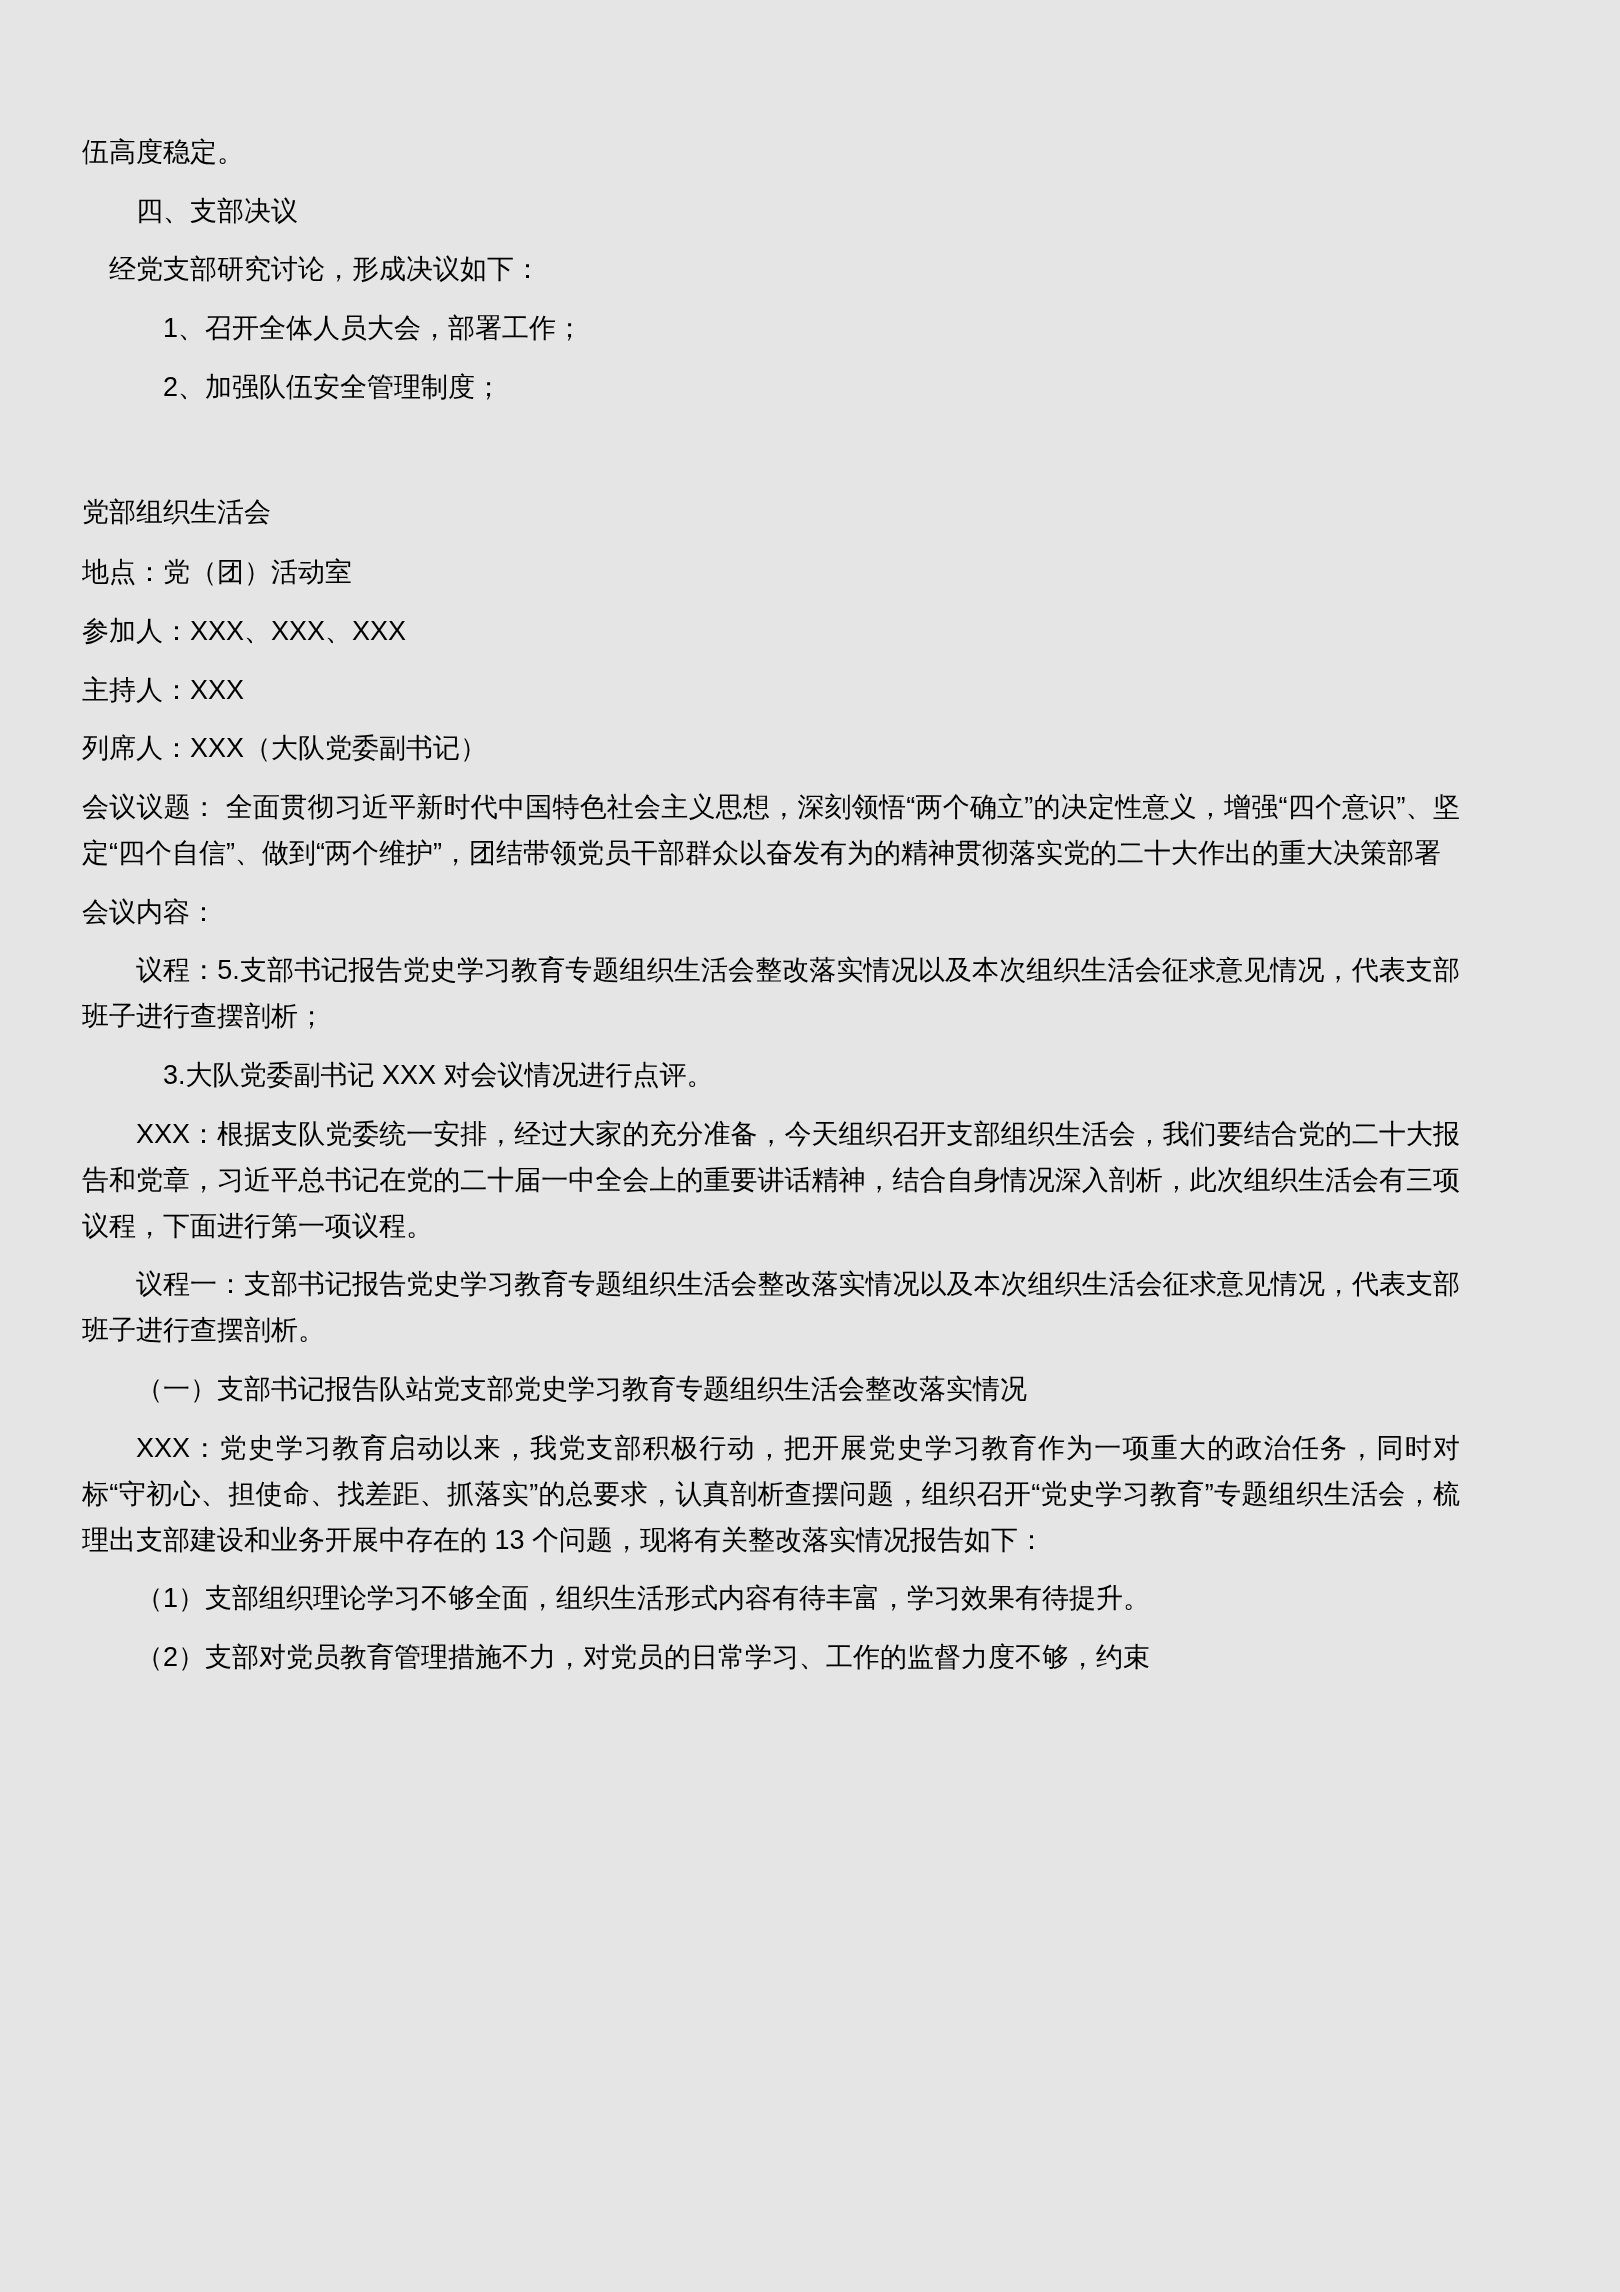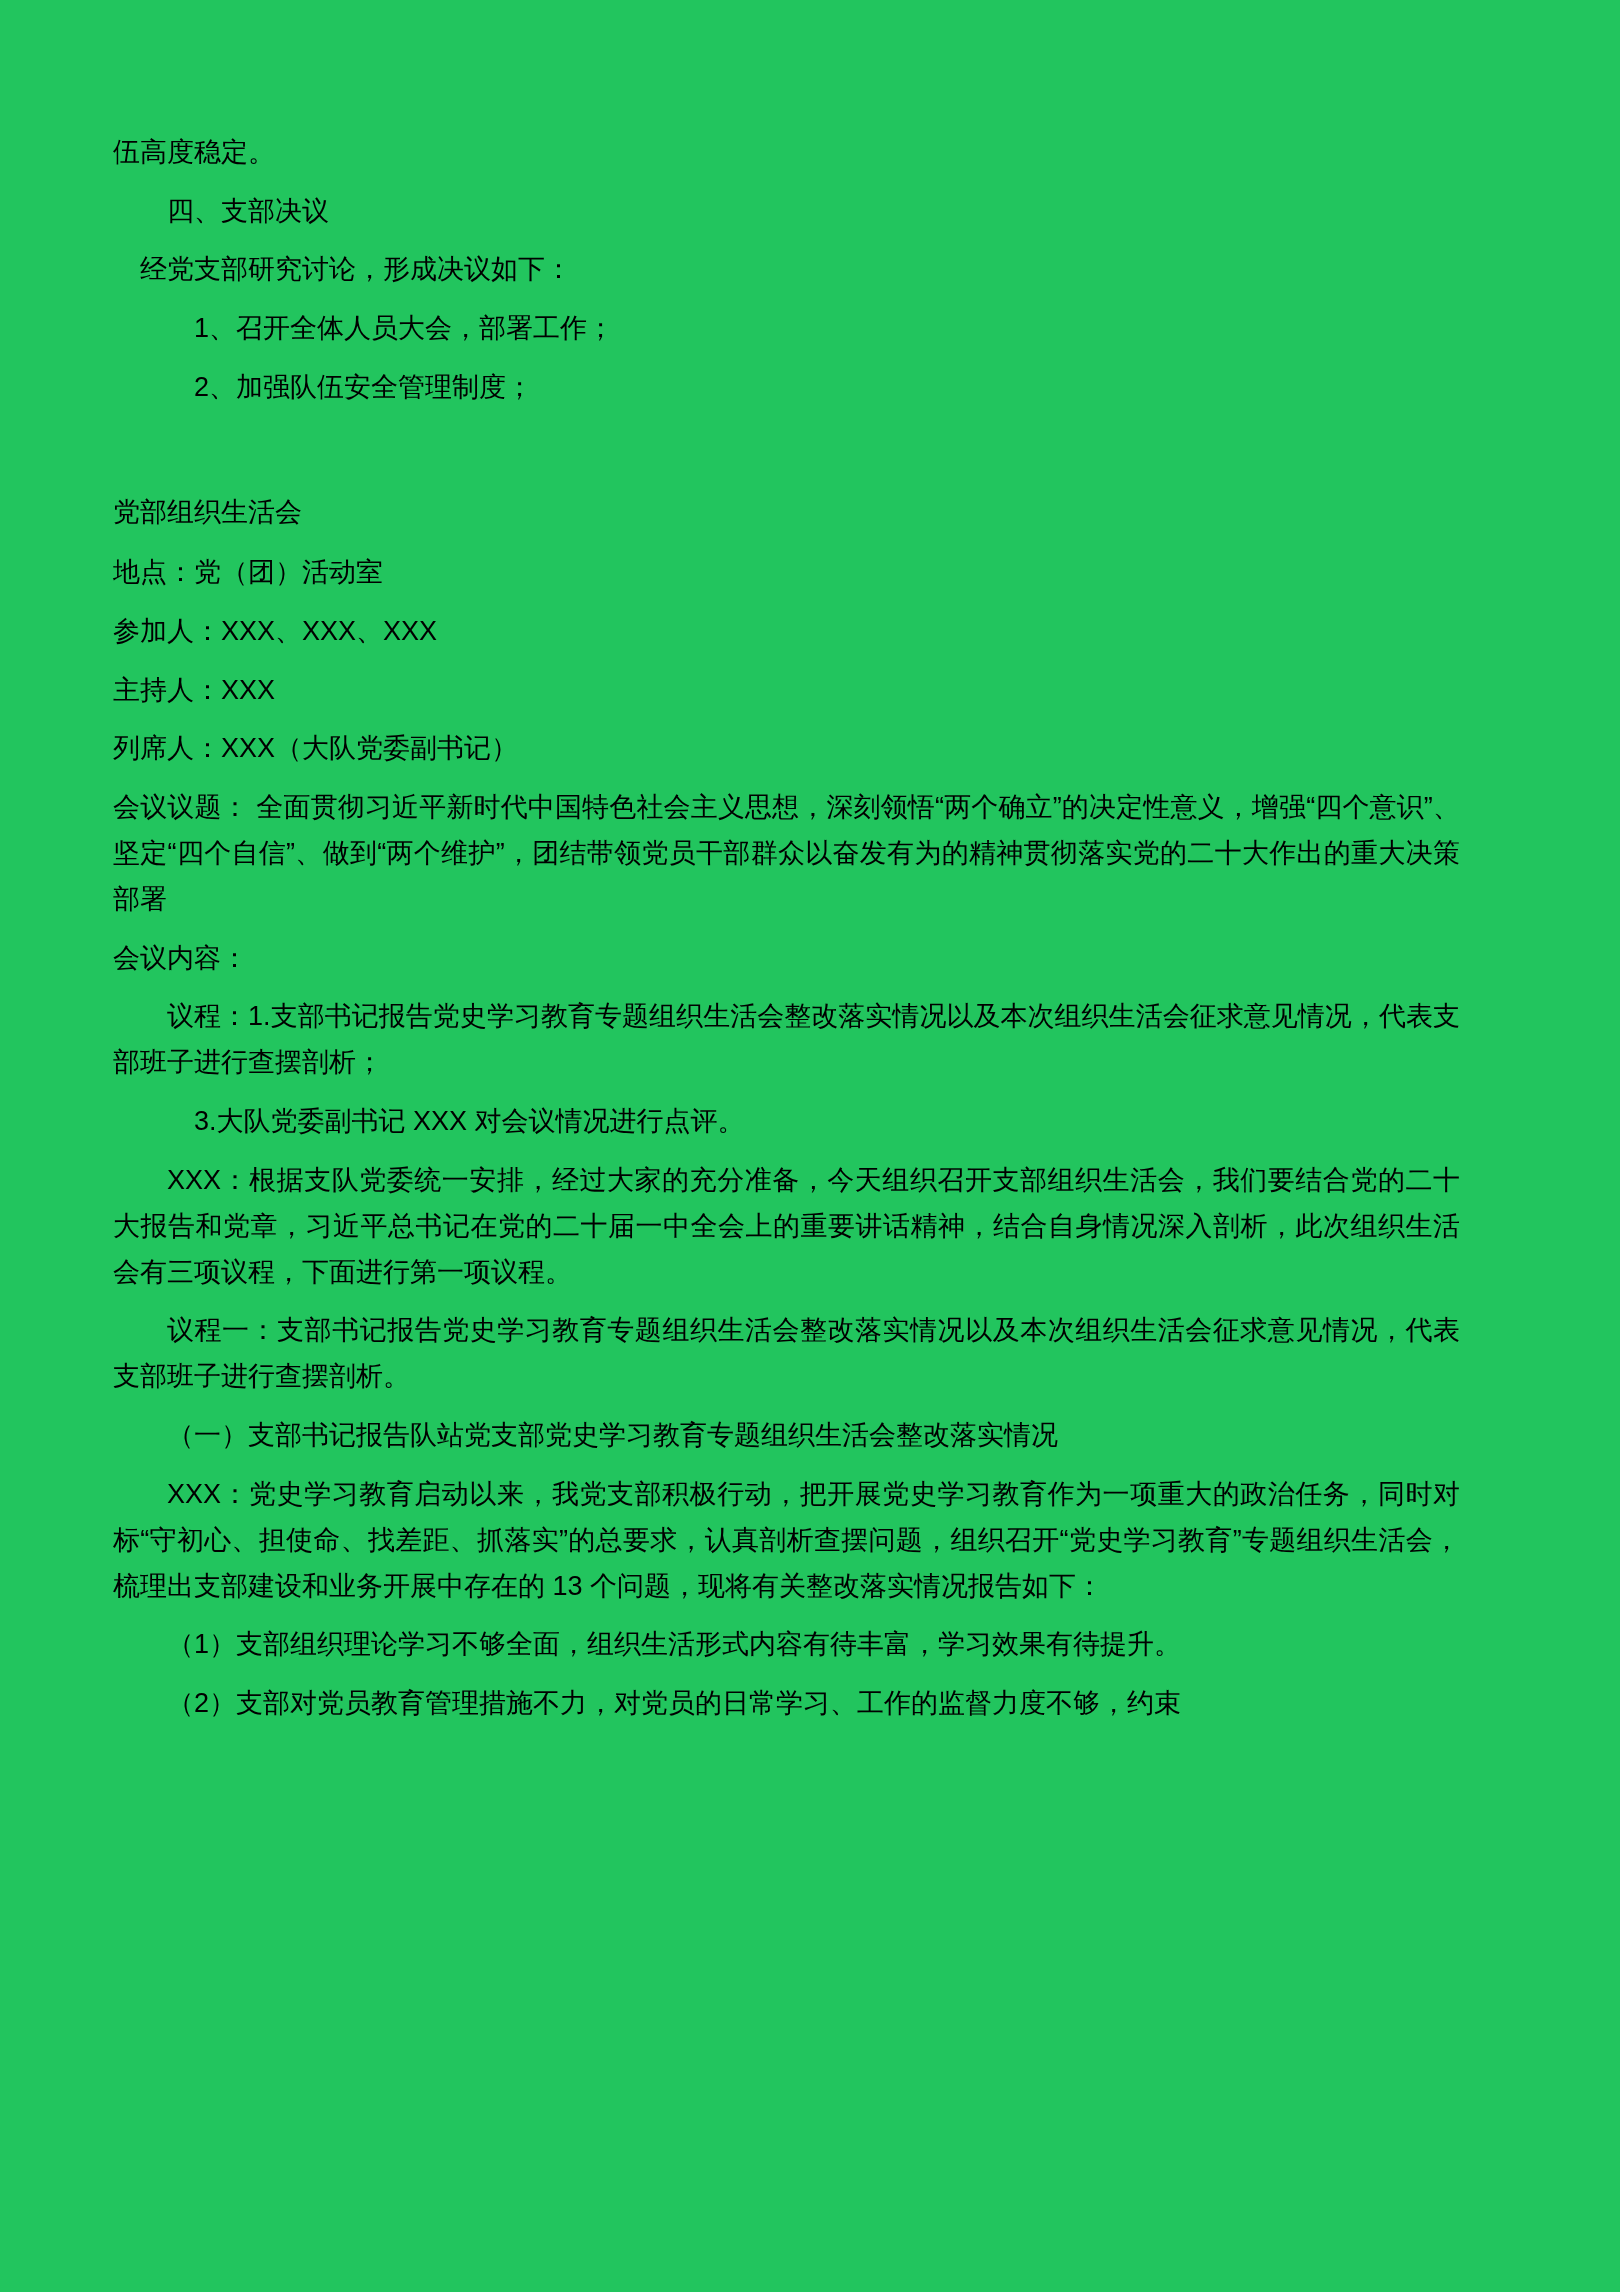--- a/index.html
+++ b/index.html
@@ -12,22 +12,22 @@
     height: 2293px;
     font-family: "Liberation Sans", "DejaVu Sans", sans-serif;
     color: #000000;
     -webkit-font-smoothing: antialiased;
   }
   .page {
     position: relative;
     width: 1620px;
     height: 2293px;
     box-sizing: border-box;
-    padding: 129px 160px 0 113px;
-    background: #22c55e;
+    padding: 129px 160px 0 82px;
+    background: #e5e5e5;
     overflow: hidden;
   }
   .doc-body {
     font-size: 27px;
     line-height: 46px;
     text-align: justify;
     text-justify: inter-ideograph;
   }
   p {
     margin: 0;
@@ -74,21 +74,21 @@
 
     <p class="para">地点：党（团）活动室</p>
     <p class="para">参加人：XXX、XXX、XXX</p>
     <p class="para">主持人：XXX</p>
     <p class="para">列席人：XXX（大队党委副书记）</p>
 
     <p class="para bold">会议议题： 全面贯彻习近平新时代中国特色社会主义思想，深刻领悟“两个确立”的决定性意义，增强“四个意识”、坚定“四个自信”、做到“两个维护”，团结带领党员干部群众以奋发有为的精神贯彻落实党的二十大作出的重大决策部署</p>
 
     <p class="para">会议内容：</p>
 
-    <p class="para indent-1">议程：1.支部书记报告党史学习教育专题组织生活会整改落实情况以及本次组织生活会征求意见情况，代表支部班子进行查摆剖析；</p>
+    <p class="para indent-1">议程：5.支部书记报告党史学习教育专题组织生活会整改落实情况以及本次组织生活会征求意见情况，代表支部班子进行查摆剖析；</p>
     <p class="para indent-2">3.大队党委副书记 XXX 对会议情况进行点评。</p>
 
     <p class="para indent-1">XXX：根据支队党委统一安排，经过大家的充分准备，今天组织召开支部组织生活会，我们要结合党的二十大报告和党章，习近平总书记在党的二十届一中全会上的重要讲话精神，结合自身情况深入剖析，此次组织生活会有三项议程，下面进行第一项议程。</p>
 
     <p class="para indent-1">议程一：支部书记报告党史学习教育专题组织生活会整改落实情况以及本次组织生活会征求意见情况，代表支部班子进行查摆剖析。</p>
 
     <p class="para indent-1">（一）支部书记报告队站党支部党史学习教育专题组织生活会整改落实情况</p>
 
     <p class="para indent-1">XXX：党史学习教育启动以来，我党支部积极行动，把开展党史学习教育作为一项重大的政治任务，同时对标“守初心、担使命、找差距、抓落实”的总要求，认真剖析查摆问题，组织召开“党史学习教育”专题组织生活会，梳理出支部建设和业务开展中存在的 13 个问题，现将有关整改落实情况报告如下：</p>
 

